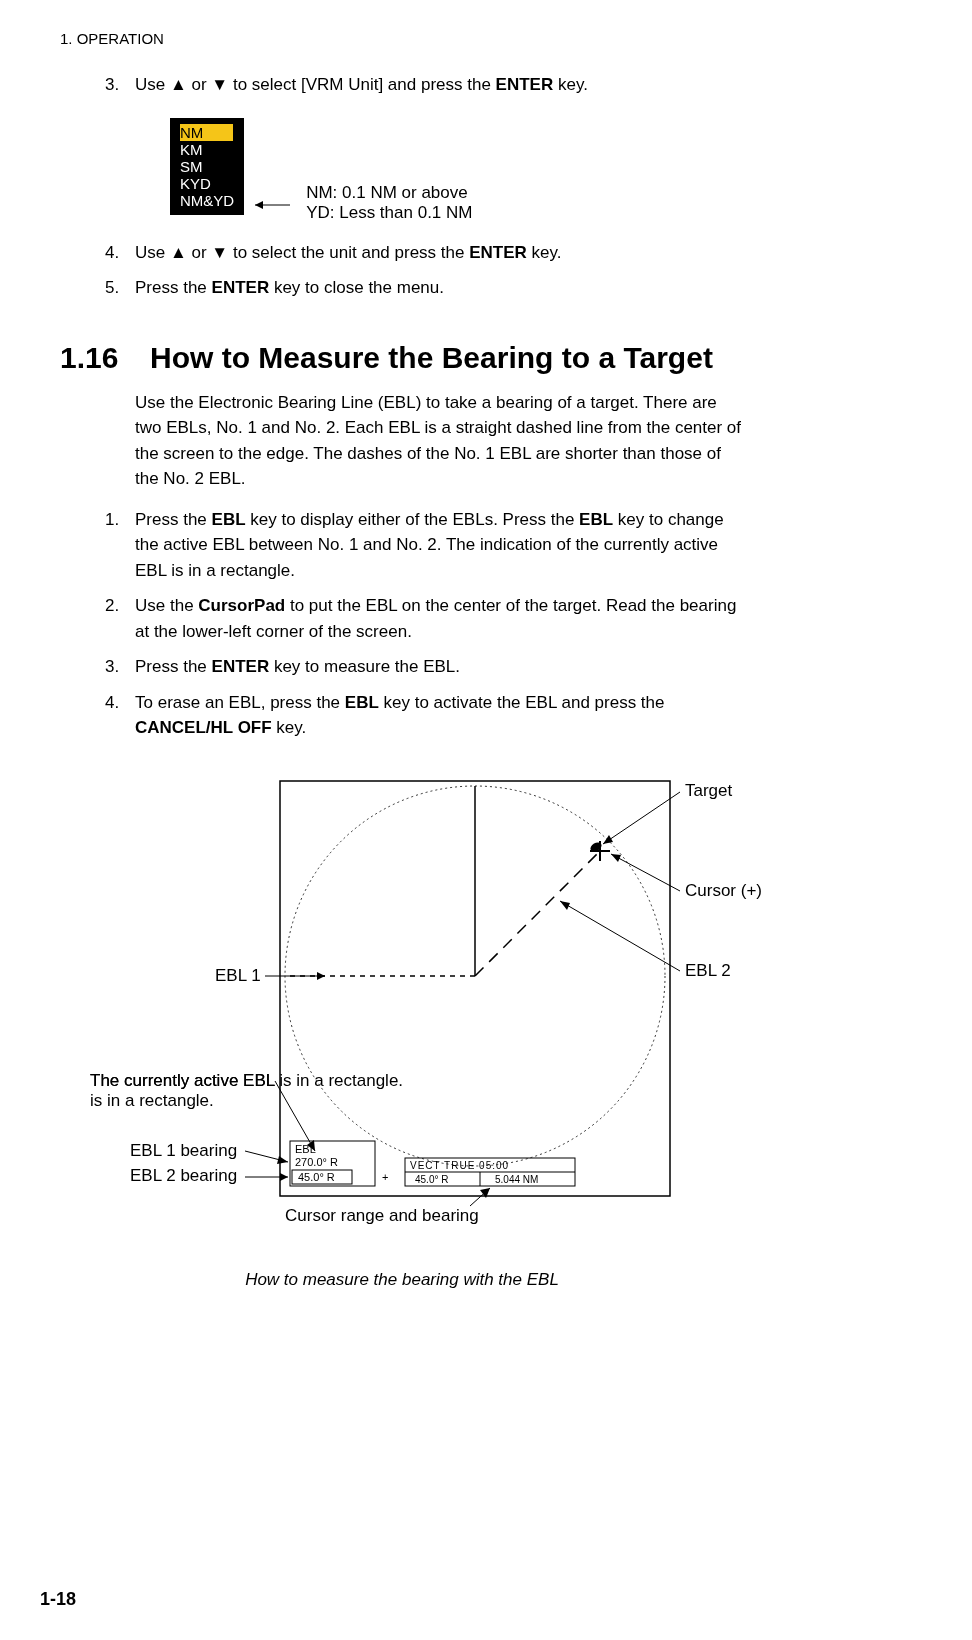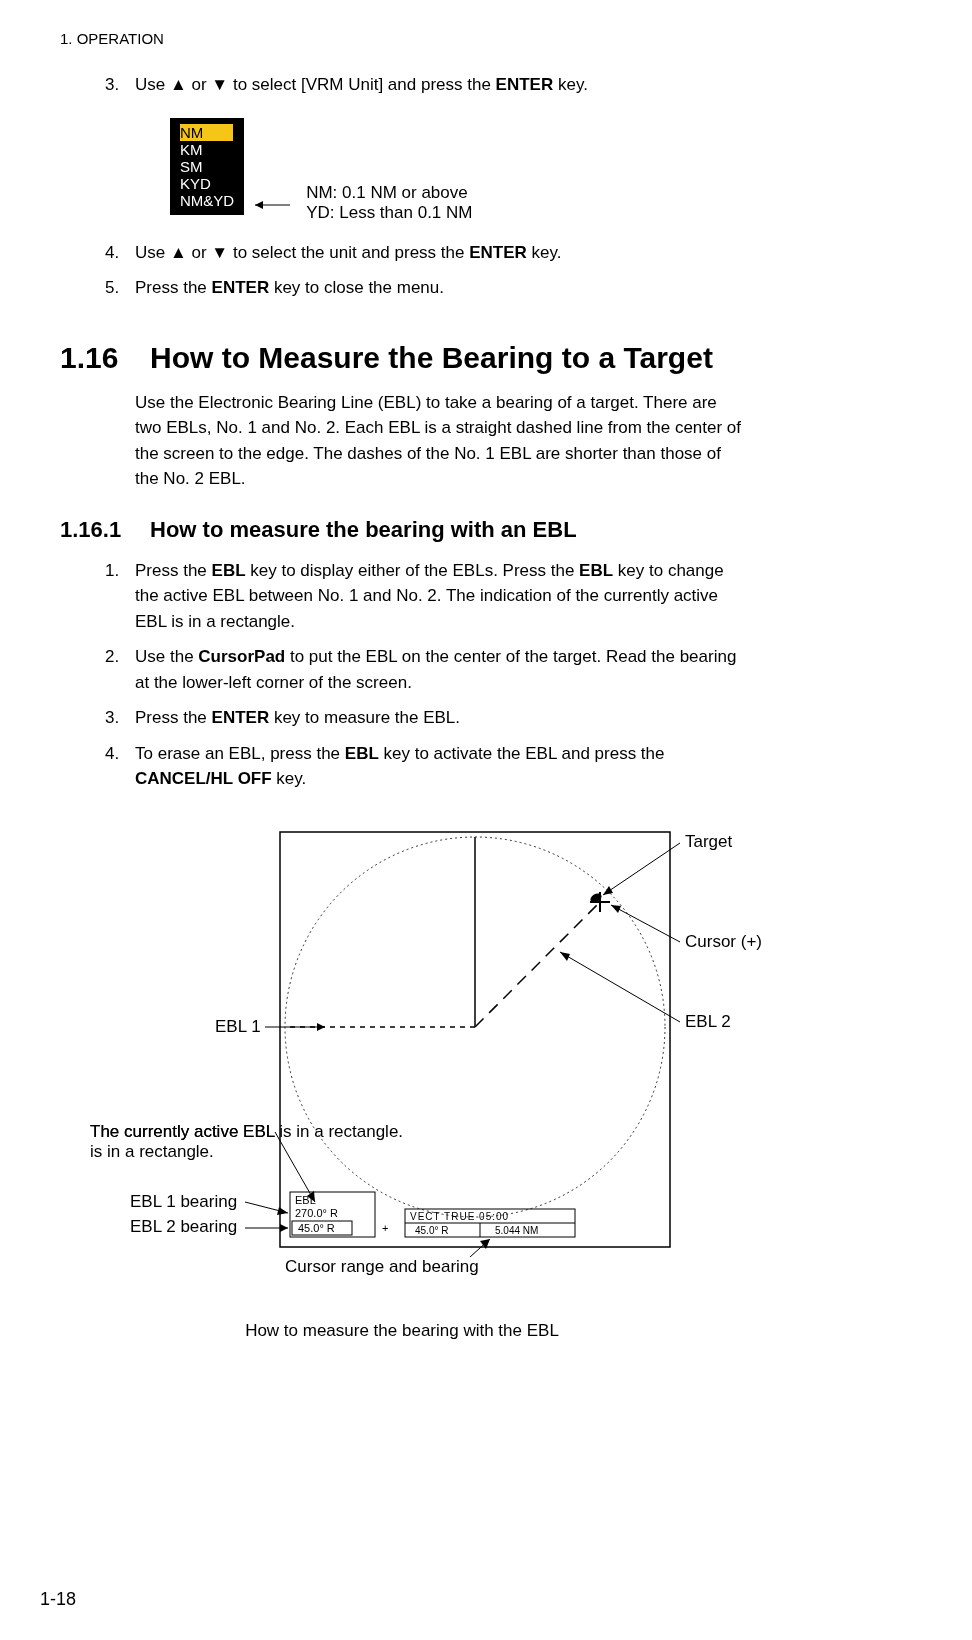--- a/index.html
+++ b/index.html
@@ -73,27 +73,28 @@
       margin-left: 75px;
       font-size: 17px;
       line-height: 1.5;
       margin-bottom: 15px;
     }
     .page-num {
       position: absolute;
       bottom: 30px;
       left: 40px;
       font-size: 18px;
-      font-weight: normal;
+      font-weight: bold;
     }
     .figure {
       text-align: center;
       margin-top: 15px;
     }
     .figure-caption {
+      font-style: italic;
       font-size: 17px;
       margin-top: 10px;
     }
     svg text {
       font-family: Arial, Helvetica, sans-serif;
     }
   </style>
 </head>
 <body>
 
@@ -128,23 +129,20 @@
 
   <div class="step">
     <span class="step-num">5.</span><span>Press the </span><strong>ENTER</strong><span> key to close the menu.</span>
   </div>
 
   <div class="h1">
     <span class="h1-num">1.16</span><span>How to Measure the Bearing to a Target</span>
   </div>
   <div class="para">Use the Electronic Bearing Line (EBL) to take a bearing of a target. There are two EBLs, No. 1 and No. 2. Each EBL is a straight dashed line from the center of the screen to the edge. The dashes of the No. 1 EBL are shorter than those of the No. 2 EBL.</div>
 
-  <div class="h2">
-    <span class="h2-num">1.16.1</span><span>How to measure the bearing with an EBL</span>
-  </div>
 
   <div class="step">
     <span class="step-num">1.</span><span>Press the </span><strong>EBL</strong><span> key to display either of the EBLs. Press the </span><strong>EBL</strong><span> key to change the active EBL between No. 1 and No. 2. The indication of the currently active EBL is in a rectangle.</span>
   </div>
 
   <div class="step">
     <span class="step-num">2.</span><span>Use the </span><strong>CursorPad</strong><span> to put the EBL on the center of the target. Read the bearing at the lower-left corner of the screen.</span>
   </div>
 
   <div class="step">

